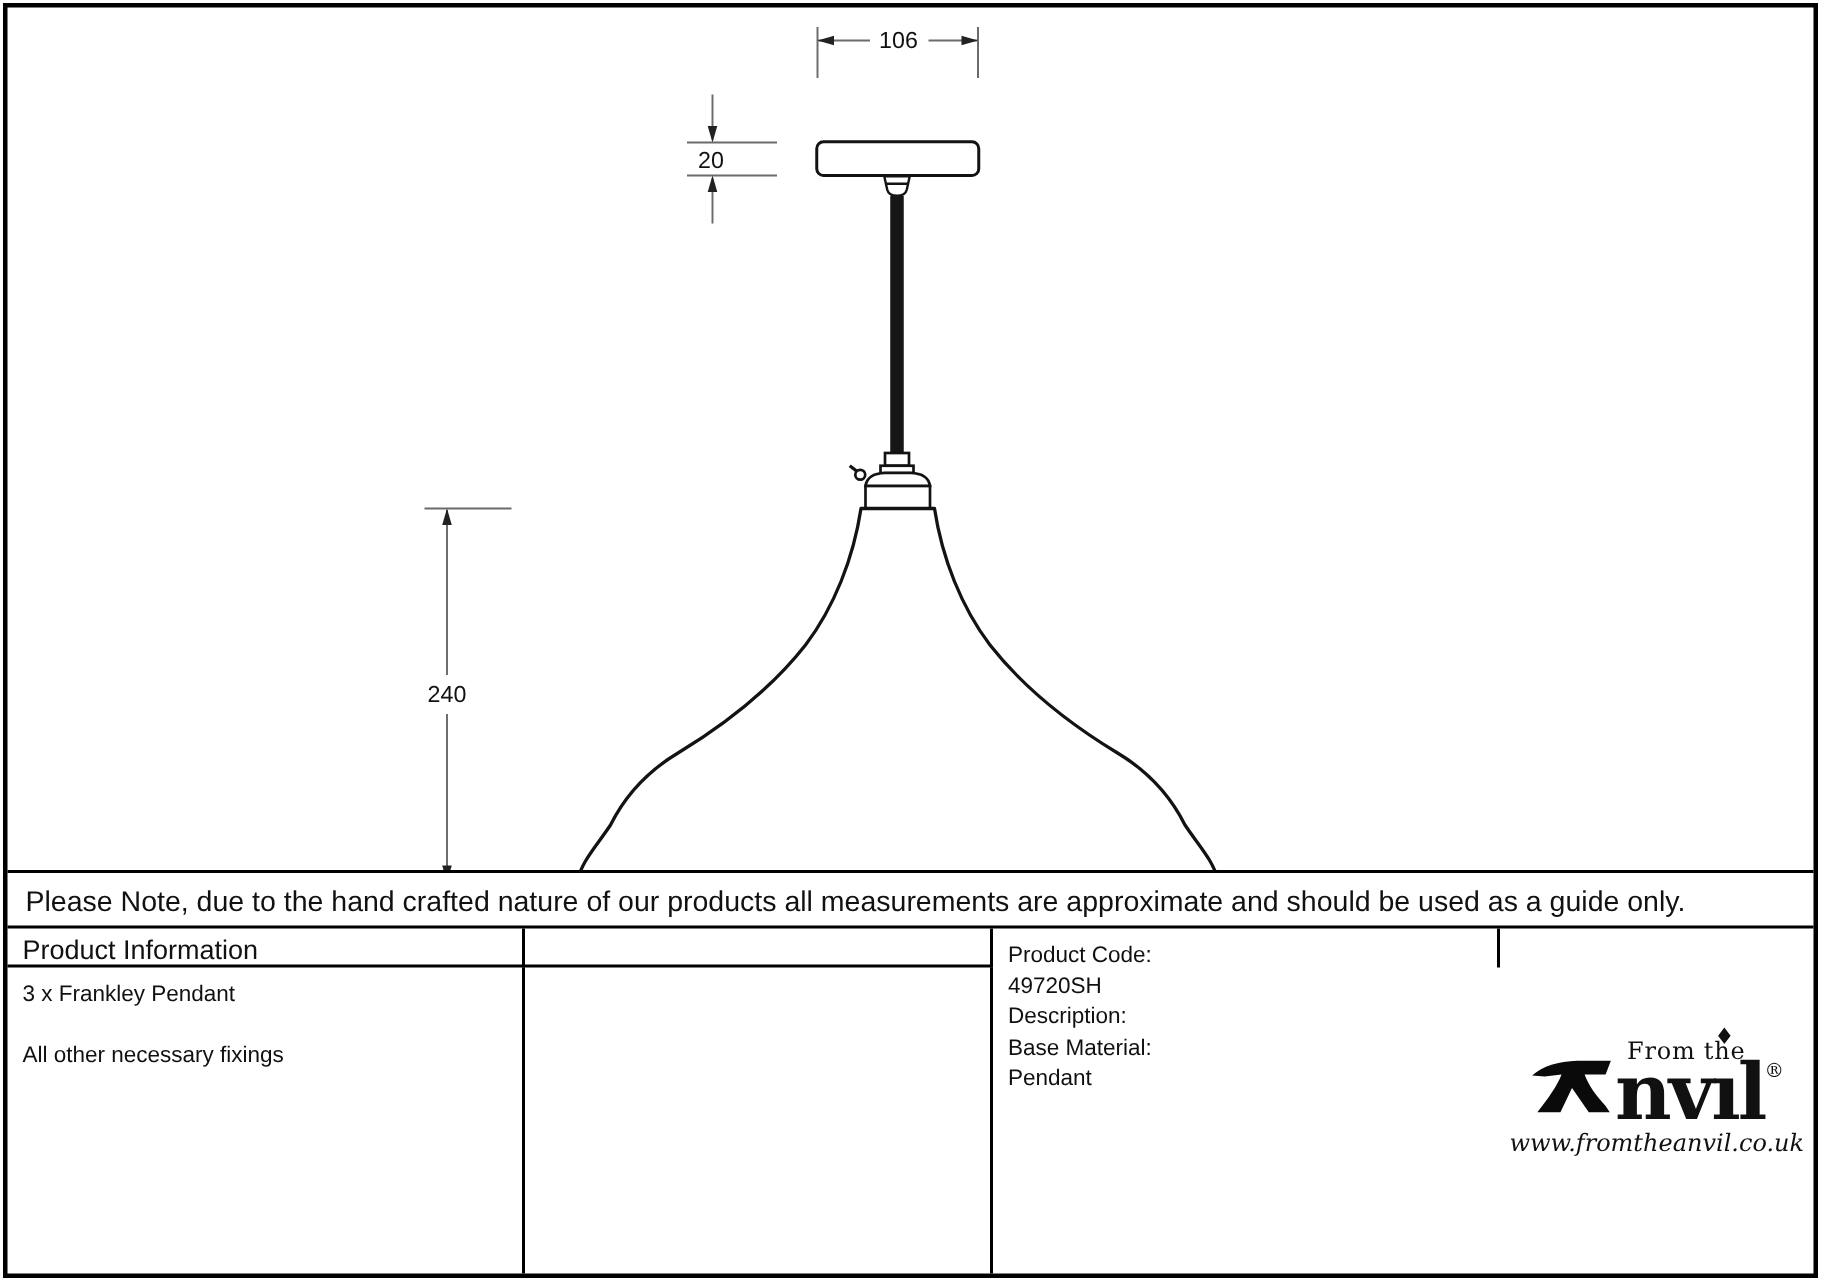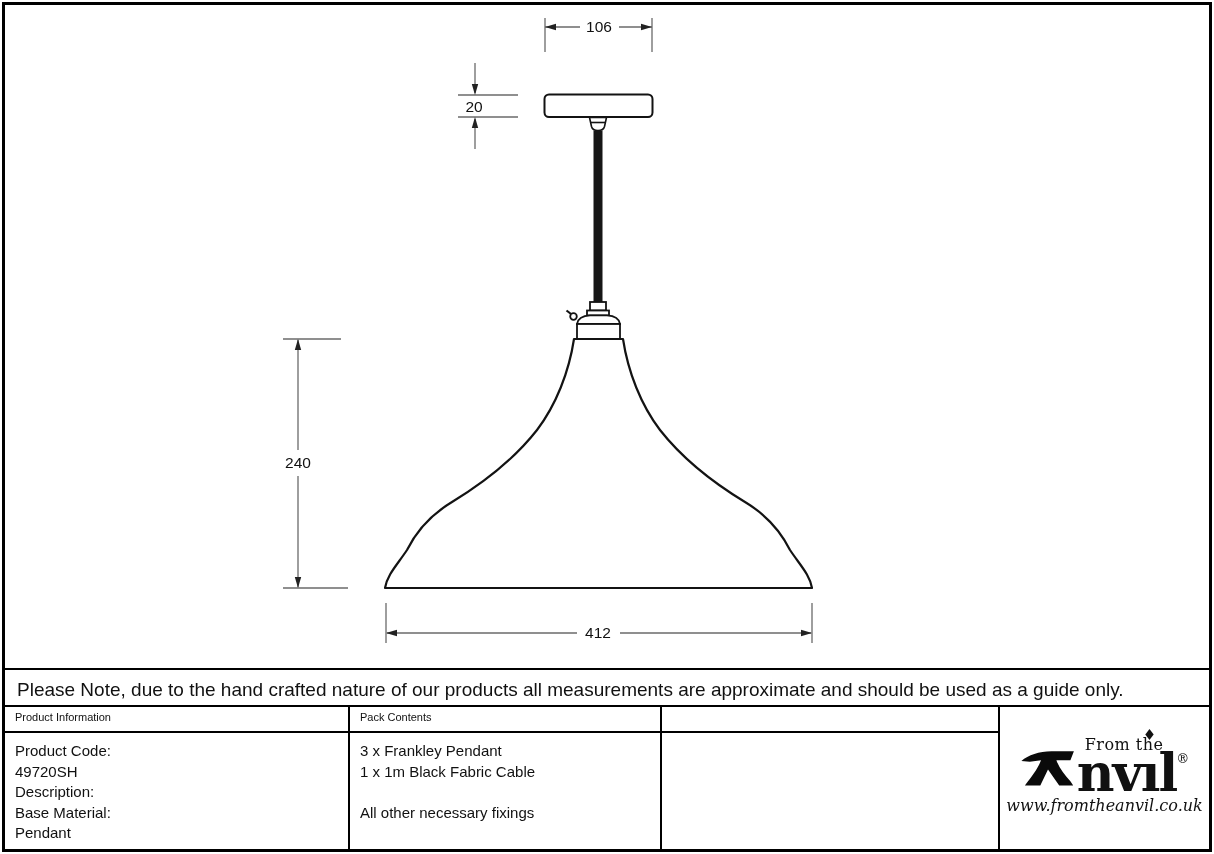--- a/index.html
+++ b/index.html
@@ -1,30 +1,30 @@
 <!DOCTYPE html>
 <html><head>
 <meta charset="utf-8">
 <style>
   html,body{margin:0;padding:0;background:#fff;}
   .page{position:relative;width:1214px;height:854px;background:#fff;
         font-family:"Liberation Sans",sans-serif;color:#111;}
   .sheet{position:absolute;inset:2px;border:3px solid #000;
          display:flex;flex-direction:column;box-sizing:border-box;background:#fff;}
-  .drawing{position:relative;height:663px;overflow:hidden;flex:0 0 auto;}
+  .drawing{position:relative;height:575px;overflow:hidden;flex:0 0 auto;}
   .drawing svg{position:absolute;left:-5px;top:-5px;}
 
   .note-row{flex:0 0 auto;border-top:2px solid #000;height:37px;box-sizing:border-box;
             padding:9px 0 0 12px;font-size:19px;}
 
   .info-table{flex:1 1 auto;border-top:2px solid #000;display:grid;
               grid-template-columns:345px 312px 338px 1fr;
               grid-template-rows:26px 1fr;box-sizing:border-box;}
   .cell{box-sizing:border-box;}
-  .hdr{border-bottom:2px solid #000;padding:4px 0 0 10px;font-size:11px;}
+  .hdr{border-bottom:2px solid #000;padding:4px 0 0 10px;font-size:18px;}
   .br{border-right:2px solid #000;}
   .body-cell{padding:8px 0 0 10px;font-size:15px;line-height:20.5px;}
   .pi-row{display:flex;flex-direction:column;}
   .pi-label{width:103px;flex:0 0 auto;}
   .spacer{height:20.5px;}
 
   .logo-cell{grid-column:4;grid-row:1 / 3;display:flex;flex-direction:column;
              align-items:center;justify-content:center;padding-bottom:4px;}
   .logo-row{display:flex;align-items:flex-end;}
   .anvil-svg{width:56px;height:46px;margin-right:1px;}
@@ -113,21 +113,20 @@
       </svg>
     </div>
 
     <div class="note-row">
       <span>Please Note, due to the hand crafted nature of our products all measurements are approximate and should be used as a guide only.</span>
     </div>
 
     <div class="info-table">
 
       <div class="cell hdr br">Product Information</div>
-      <div class="cell hdr br">Pack Contents</div>
       <div class="cell hdr br"></div>
 
       <div class="cell logo-cell">
         <div class="logo-row">
           <svg class="anvil-svg" viewBox="0 0 80 56">
             <path fill="#0a0a0a" d="M2,18 C12,9 27,4.5 45,4 L77,4 L72,17 L52,17
                      C56,28 63,37 72,47 L76,53 L56,53 L40,30
                      L29,53 L7,53 C17,40 26,28 30,17
                      L14,19 Z"></path>
           </svg>
@@ -148,21 +147,20 @@
           <span class="pi-label">Description:</span>
         </div>
         <div class="pi-row">
           <span class="pi-label">Base Material:</span>
           <span class="pi-value">Pendant</span>
         </div>
       </div>
 
       <div class="cell body-cell br">
         <div>3 x Frankley Pendant</div>
-        <div>1 x 1m Black Fabric Cable</div>
         <div class="spacer"></div>
         <div>All other necessary fixings</div>
       </div>
 
       <div class="cell body-cell br"></div>
 
     </div>
   </div>
 </div>
 

